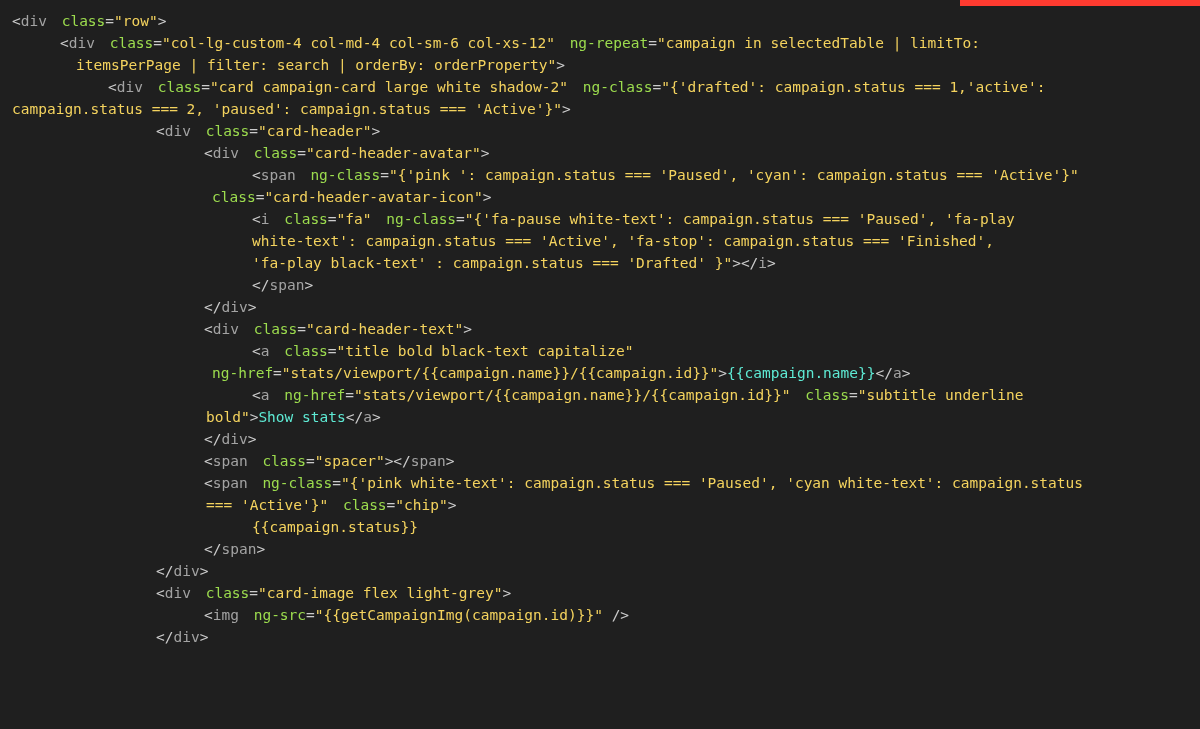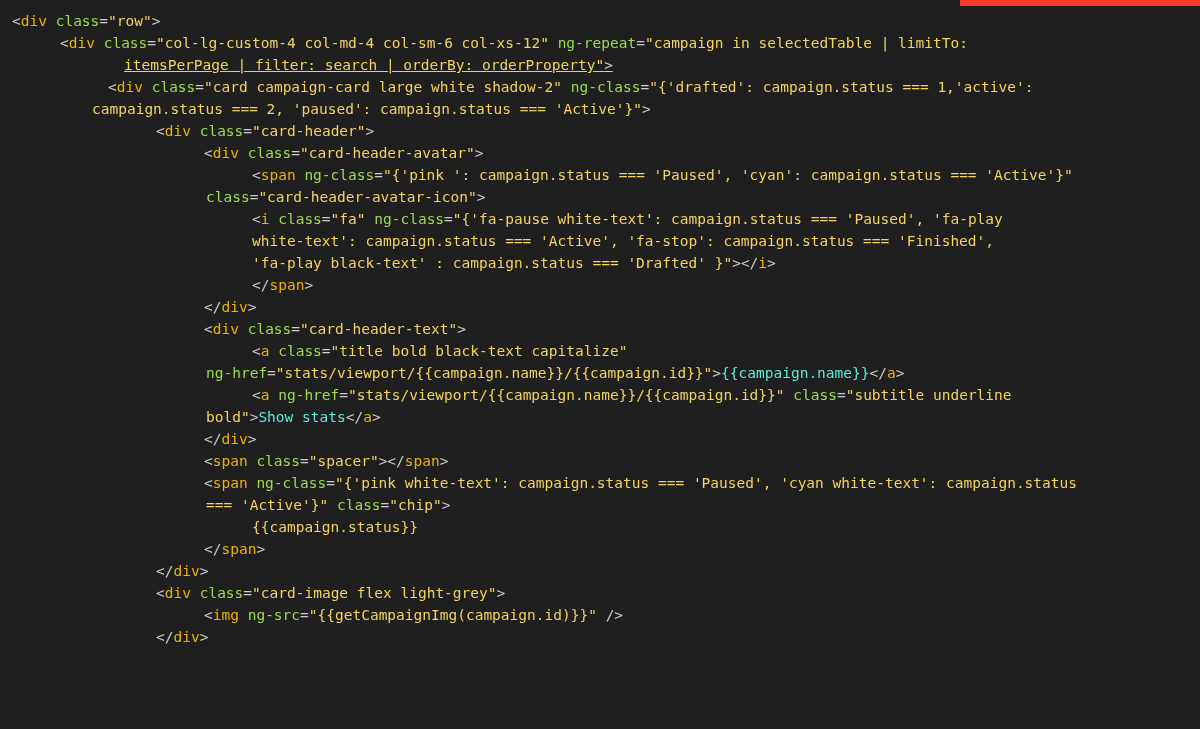--- a/index.html
+++ b/index.html
@@ -24,27 +24,27 @@
     white-space: pre;
     line-height: 22px;
     letter-spacing: 0px;
   }
   .ind0 { margin-left: 0px; }
   .ind1 { margin-left: 48px; }
   .ind2 { margin-left: 96px; }
   .ind3 { margin-left: 144px; }
   .ind4 { margin-left: 192px; }
   .ind5 { margin-left: 240px; }
-  .cont2 { margin-left: 112px; text-decoration: underline; }
-  .cont3 { margin-left: 80px; }
+  .cont2 { margin-left: 64px; }
+  .cont3 { }
   .cont4 { margin-left: 194px; }
   .cont5 { margin-left: 240px; }
   .punc { color: #cccccc; }
-  .tag  { color: #eab308; }      
-  .attr { color: #9cdc4e; }      
+  .tag  { color: #a3a3a3; }      
+  .attr { color: #9cdc4e; margin-left: 6px; }      
   .str  { color: #f4d35e; }      
   .eq   { color: #cccccc; }
   .txt  { color: #5eead4; }
   .line { display: block; }
 </style>
 </head>
 <body>
 
 <div class="topbar"></div>
 

